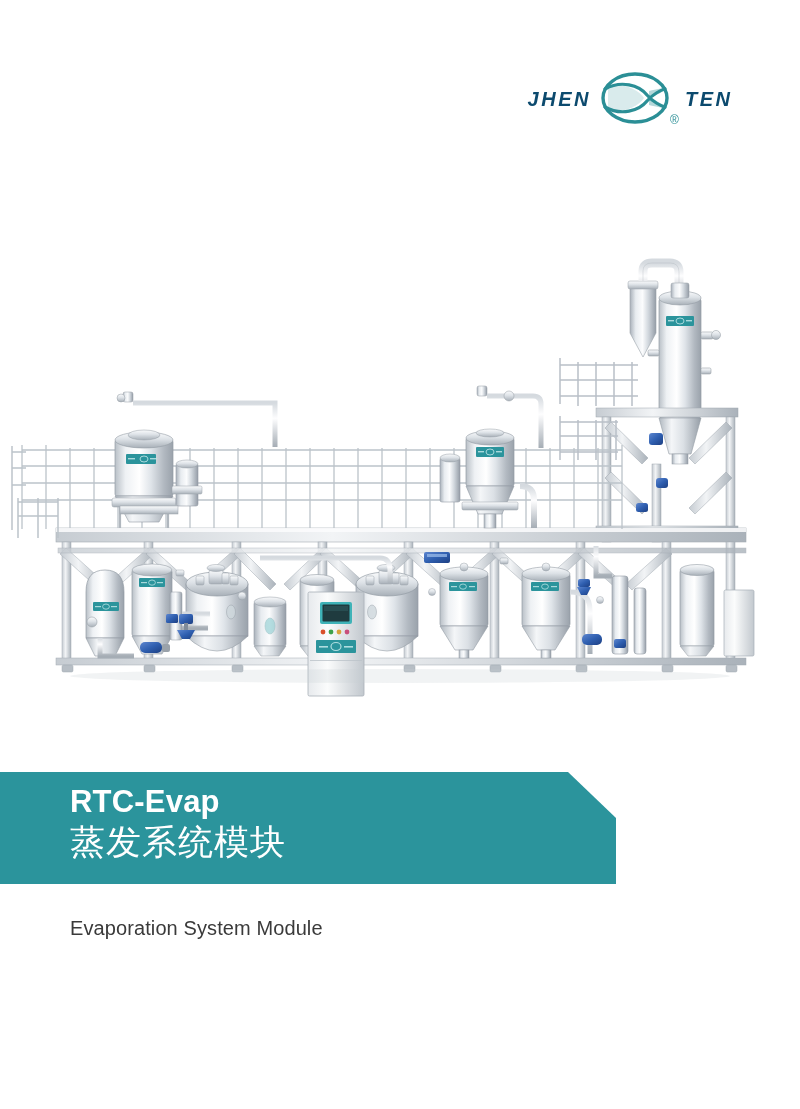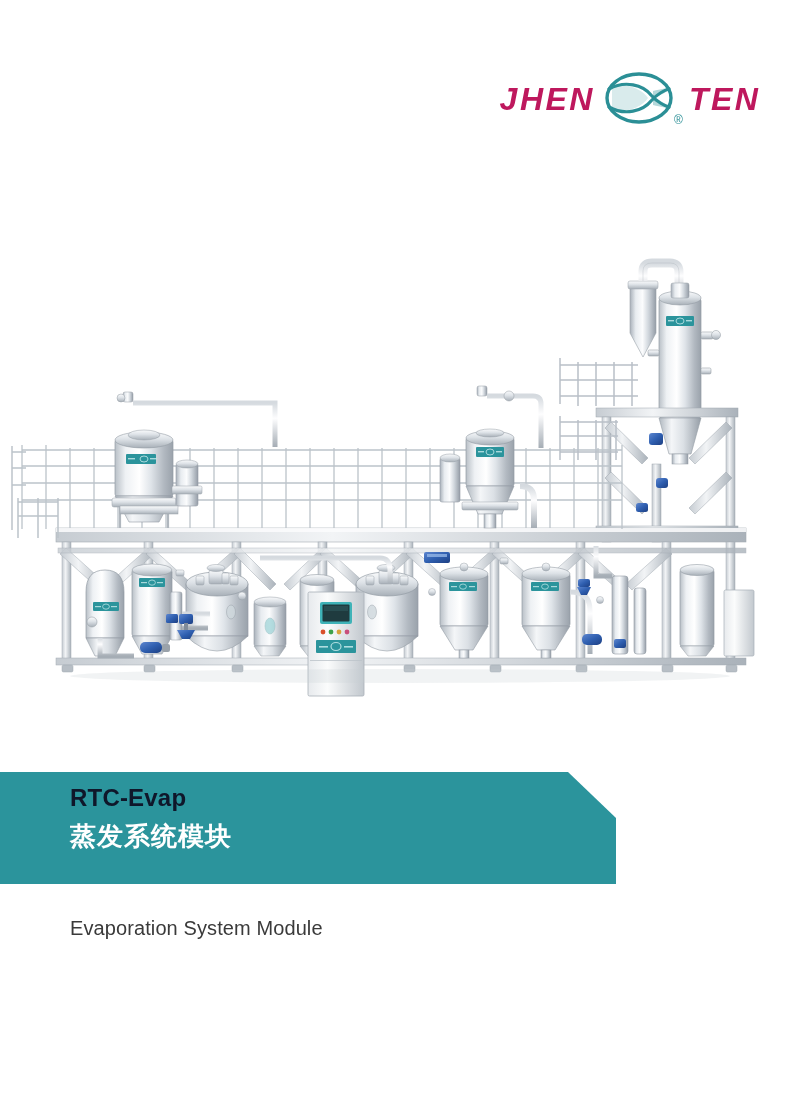--- a/index.html
+++ b/index.html
@@ -28,23 +28,23 @@
     width: 222px;
     height: 62px;
     display: flex;
     align-items: center;
     justify-content: center;
   }
   .brand-word {
     font-family: "Liberation Sans", sans-serif;
     font-weight: bold;
     font-style: italic;
-    font-size: 32px;
+    font-size: 20px;
     letter-spacing: 2.5px;
-    color: #be185d;
+    color: #0c4a6e;
     line-height: 1;
   }
   .brand-emblem {
     position: relative;
     width: 78px;
     height: 56px;
     margin: 0 8px;
   }
   .brand-emblem svg { display: block; width: 78px; height: 56px; }
   .brand-reg {
@@ -76,33 +76,33 @@
     width: 616px;
     height: 112px;
     background: #2b949c;
     -webkit-clip-path: polygon(0 0, 568px 0, 616px 46px, 616px 112px, 0 112px);
     clip-path: polygon(0 0, 568px 0, 616px 46px, 616px 112px, 0 112px);
   }
   .title-code {
     position: absolute;
     left: 70px;
     top: 13px;
-    font-size: 24px;
+    font-size: 31px;
     font-weight: bold;
-    color: #0f172a;
+    color: #ffffff;
     letter-spacing: 0.2px;
     line-height: 1.08;
     font-family: "Liberation Sans", sans-serif;
   }
   .title-cn {
     position: absolute;
     left: 70px;
     top: 50px;
-    font-size: 26px;
-    font-weight: bold;
+    font-size: 35px;
+    font-weight: normal;
     color: #ffffff;
     letter-spacing: 1px;
     line-height: 1.15;
     font-family: "DejaVu Sans", "Liberation Sans", sans-serif;
   }
   .title-subtitle {
     position: absolute;
     left: 70px;
     top: 917px;
     font-size: 20px;

